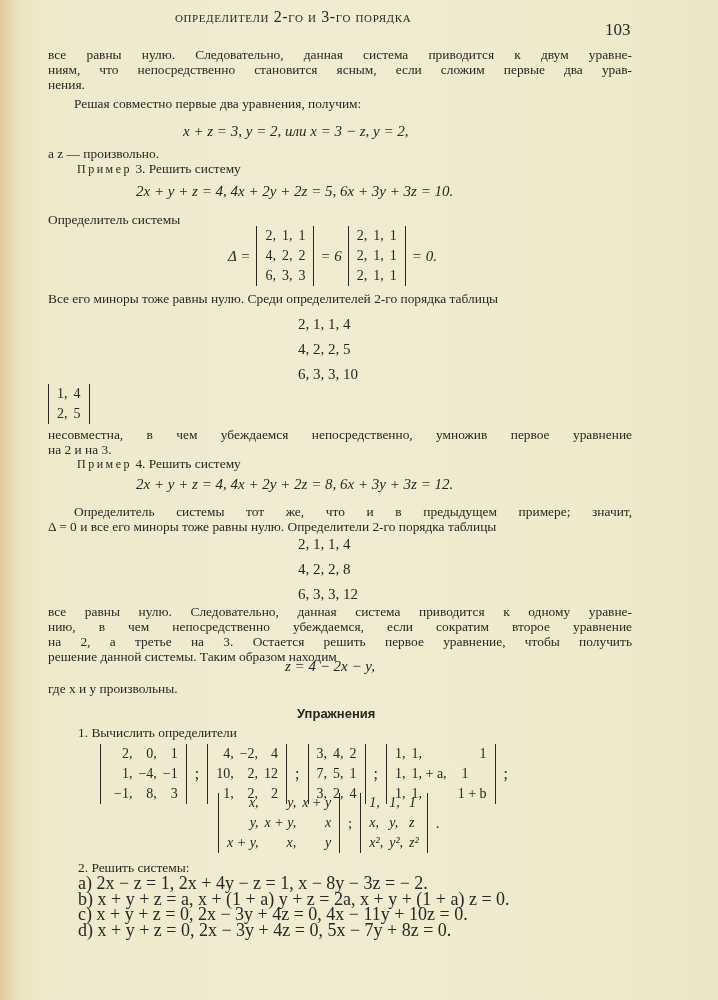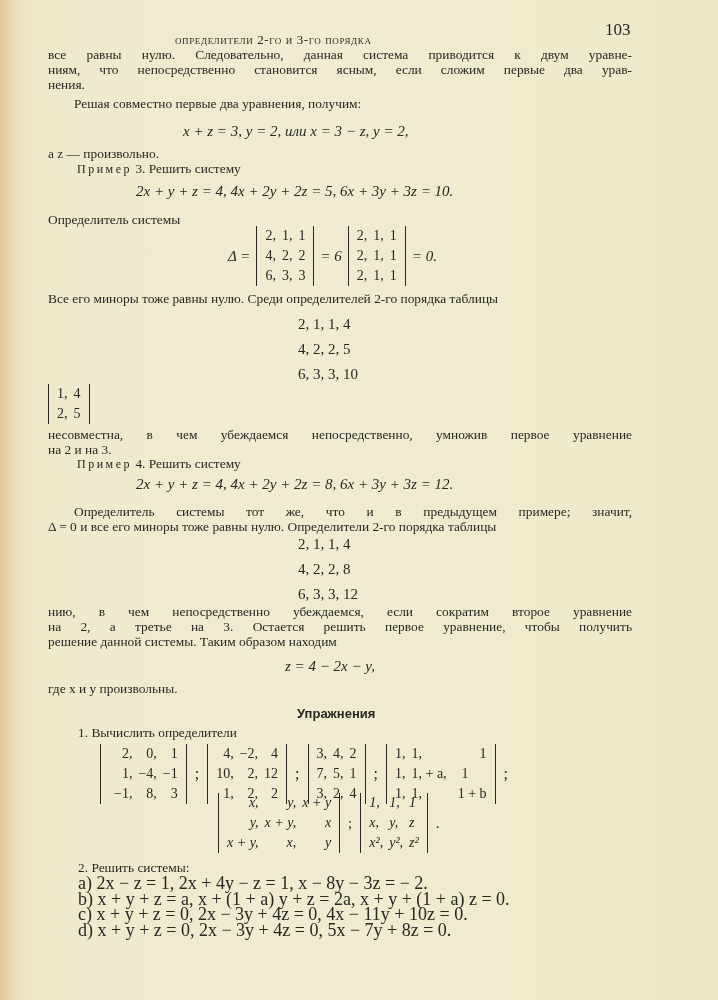--- a/index.html
+++ b/index.html
@@ -5,21 +5,21 @@
   html, body { margin: 0; padding: 0; }
   body {
     width: 718px; height: 1000px; overflow: hidden;
     background: linear-gradient(90deg, #e2c89a 0px, #ece2bf 18px, #efe9cc 40px, #f0ecd2 300px, #eeeacb 600px, #ebe6c6 718px);
     font-family: "Liberation Serif", serif;
     color: #2a2622;
     position: relative;
   }
   .page { position: absolute; left: 0; top: 0; width: 718px; height: 1000px; }
   .abs { position: absolute; white-space: nowrap; }
-  .running-head { left: 175px; top: 32px; font-size: 13px; letter-spacing: 0.6px; font-variant: small-caps; }
+  .running-head { left: 175px; top: 8px; font-size: 16px; letter-spacing: 0.6px; font-variant: small-caps; }
   .page-num { left: 605px; top: 20px; font-size: 17px; }
   .txt { font-size: 13.4px; line-height: 15.5px; }
   .para { position: absolute; left: 48px; width: 584px; text-align: justify; font-size: 13.4px; line-height: 15px; }
   .para .ln { display: block; text-align: justify; text-align-last: justify; white-space: nowrap; }
   .para .ln.last { text-align-last: left; }
   .math { font-style: italic; font-size: 15px; }
   .spaced { letter-spacing: 2.5px; font-size: 12px; }
   .det { display: inline-block; border-left: 1.4px solid #2a2622; border-right: 1.4px solid #2a2622; padding: 0 5px; vertical-align: middle; }
   .det table { border-collapse: collapse; }
   .det td { padding: 0 3px; font-size: 14px; line-height: 20px; text-align: right; }
@@ -147,20 +147,21 @@
     <span class="ln last" style="text-indent:0;">Δ = 0 и все его миноры тоже равны нулю. Определители 2-го порядка таблицы</span>
   </div>
 
   <div class="abs grid-rows" style="left:298px; top:532px;">
     <div>2, 1, 1,   4</div>
     <div>4, 2, 2,   8</div>
     <div>6, 3, 3, 12</div>
   </div>
 
   <div class="para" style="top:604px;">
+    <span class="ln">все равны нулю. Следовательно, данная система приводится к одному уравне-</span>
     <span class="ln">нию, в чем непосредственно убеждаемся, если сократим второе уравнение</span>
     <span class="ln">на 2, а третье на 3. Остается решить первое уравнение, чтобы получить</span>
     <span class="ln last">решение данной системы. Таким образом находим</span>
   </div>
 
   <div class="abs math" style="left:285px; top:658px;">z = 4 − 2x − y,</div>
 
   <div class="abs txt" style="left:48px; top:681px;">где x и y произвольны.</div>
 
   <div class="abs heading" style="left:297px; top:706px;">Упражнения</div>

